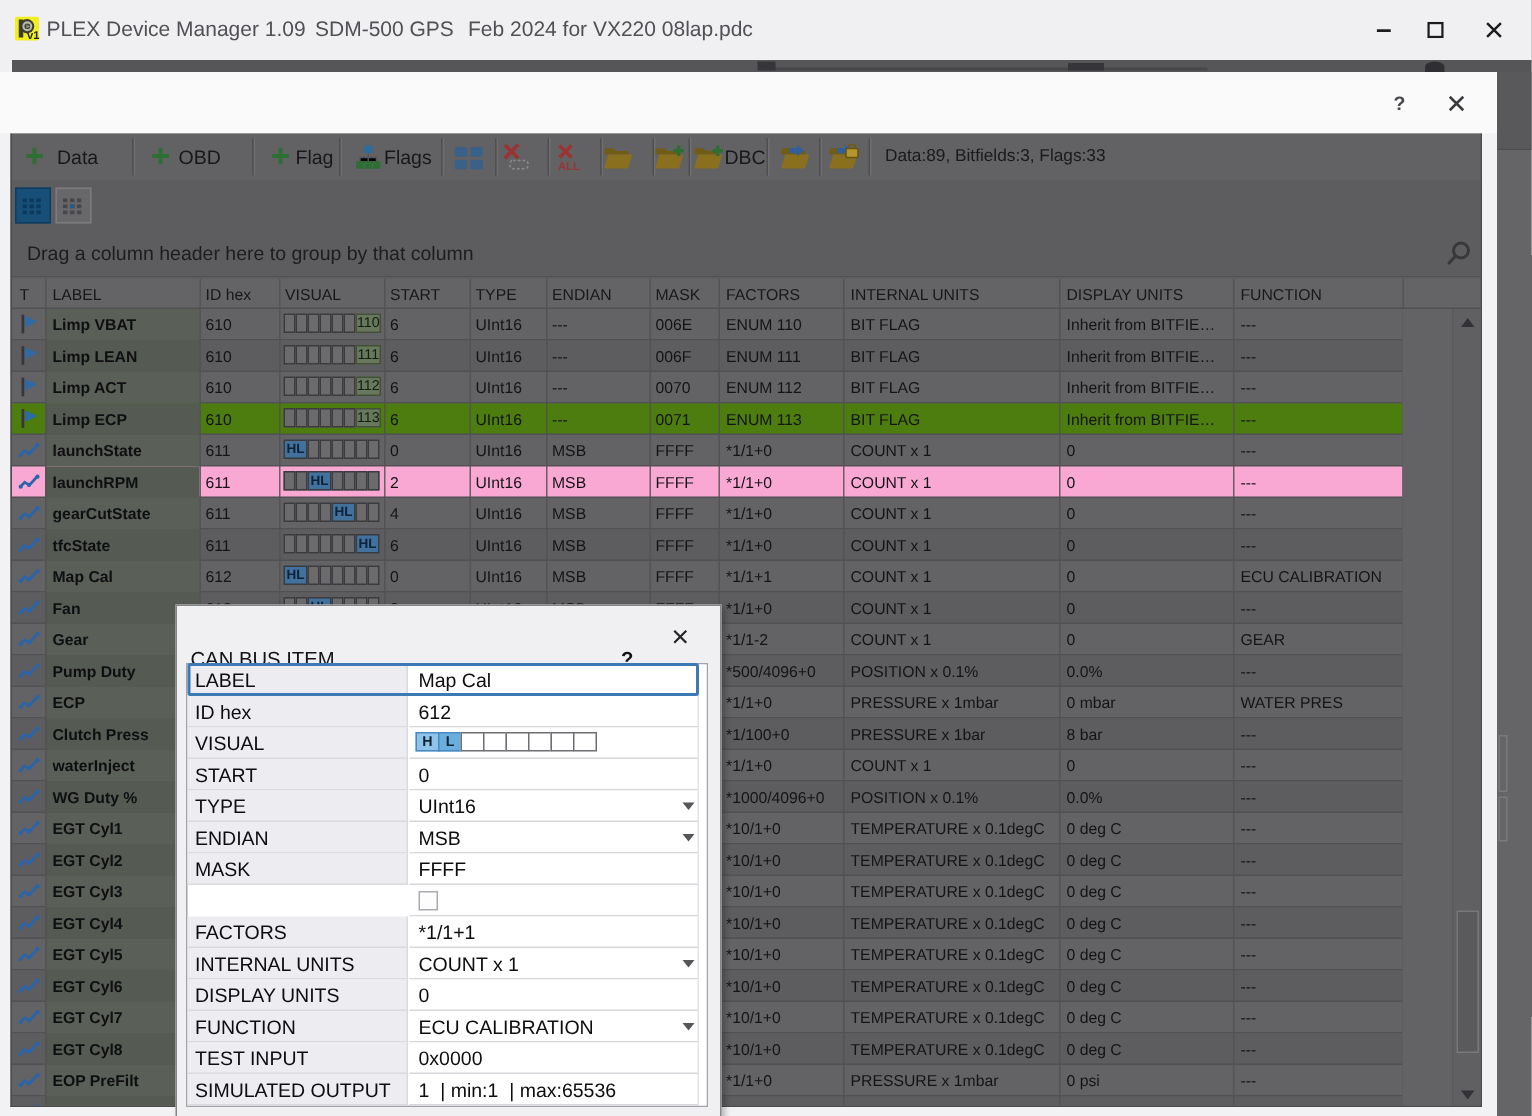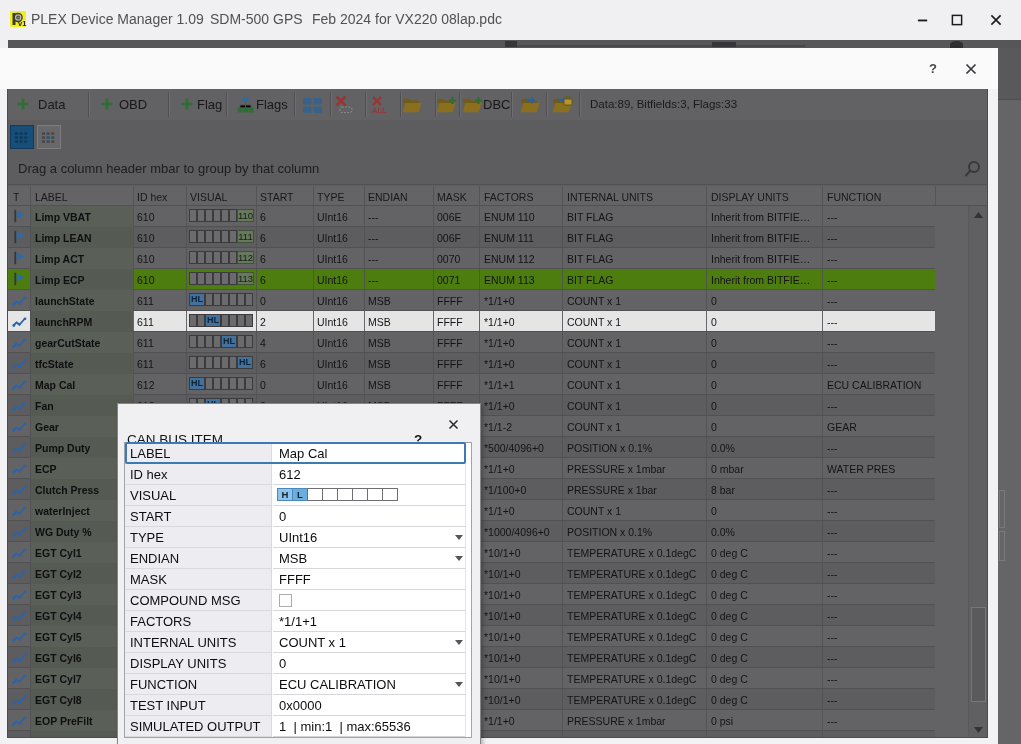--- a/index.html
+++ b/index.html
@@ -216,21 +216,21 @@
                 <rect x="5.3" y="9.2" width="3.4" height="2.8"></rect>
                 <rect x="10.6" y="0" width="3.4" height="2.8"></rect>
                 <rect x="10.6" y="4.6" width="3.4" height="2.8"></rect>
                 <rect x="10.6" y="9.2" width="3.4" height="2.8"></rect>
               </g>
               <rect x="5.3" y="4.6" width="3.4" height="2.8" fill="#1d5c8e"></rect>
             </svg>
           </div>
       </div>
       <div id="grouprow">
-          <span>Drag a column header mbar to group by that column</span>
+          <span>Drag a column header here to group by that column</span>
         <svg class="abs" style="left:953px;top:7px" width="22" height="22" viewBox="0 0 22 22">
             <circle cx="13" cy="8" r="5" fill="none" stroke="#38383c" stroke-width="2"></circle>
             <path d="M9.5 11.5 L4.5 17" stroke="#38383c" stroke-width="2"></path>
           </svg>
       </div>
       <div id="header">
           <span style="left:5px">T</span>
           <span style="left:27px">LABEL</span>
           <span style="left:129px">ID hex</span>
           <span style="left:182px">VISUAL</span>
@@ -371,21 +371,21 @@
             <div class="c" style="left:703px;width:108px">0</div>
             <div class="c" style="left:819px;width:105px">---</div>
           </div>
           <div class="vbh" style="left:182px;top:87px;width:16px">HL</div>
           <div class="vb" style="left:198px;top:87px;width:8px"></div>
           <div class="vb" style="left:206px;top:87px;width:8px"></div>
           <div class="vb" style="left:214px;top:87px;width:8px"></div>
           <div class="vb" style="left:222px;top:87px;width:8px"></div>
           <div class="vb" style="left:230px;top:87px;width:8px"></div>
           <div class="vb" style="left:238px;top:87px;width:8px"></div>
-<div class="row" style="top:105px;background:#e5e5e5">
+<div class="row" style="top:105px;background:#f9a8d4">
             <div class="ic" style="left:4px"><svg width="15" height="12" viewBox="0 0 15 12">
                 <polyline points="1.5,9.5 4.5,6.5 7.5,8.5 13,2.5" stroke="#2b64a8" stroke-width="1.8" fill="none"></polyline>
                 <circle cx="1.8" cy="9.5" r="1.4" fill="#2b64a8"></circle>
                 <circle cx="7.3" cy="8.3" r="1.4" fill="#2b64a8"></circle>
                 <circle cx="13" cy="2.8" r="1.4" fill="#2b64a8"></circle>
               </svg></div>
             <div class="lcell" style="left:22px;width:103px;background:#555a53"></div>
             <div class="c bold" style="left:27px;width:95px">launchRPM</div>
             <div class="c" style="left:129px;width:47px">611</div>
             <div class="c" style="left:252px;width:51px">2</div>
@@ -991,21 +991,20 @@
           <div class="dval">MSB</div>
           <div class="ddarrow"></div>
           <div style="position:absolute;left:341px;top:0;width:5px;height:21px;background:#fff"></div>
         </div>
         <div class="drow" style="top:126px">
           <div class="dlab">MASK</div>
           <div class="dval">FFFF</div>
           <div style="position:absolute;left:341px;top:0;width:5px;height:21px;background:#fff"></div>
         </div>
         <div class="drow" style="top:147px">
-          <div class="dlab">COMPOUND MSG</div>
           <div class="dval">
             <div class="dchk"></div>
           </div>
           <div style="position:absolute;left:341px;top:0;width:5px;height:21px;background:#fff"></div>
         </div>
         <div class="drow" style="top:168px">
           <div class="dlab">FACTORS</div>
           <div class="dval">*1/1+1</div>
           <div style="position:absolute;left:341px;top:0;width:5px;height:21px;background:#fff"></div>
         </div>

